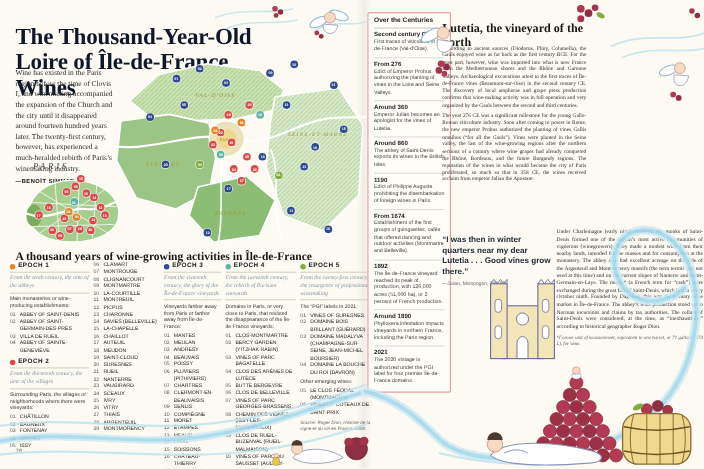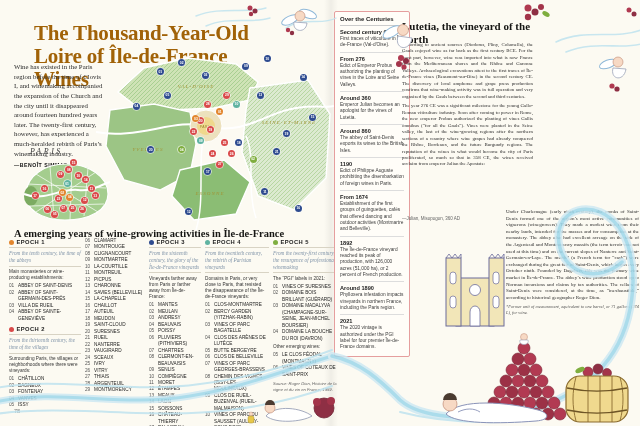--- a/index.html
+++ b/index.html
@@ -2,21 +2,21 @@
 <html><head>
 <meta charset="utf-8">
 <style>
   html,body{margin:0;padding:0;}
   .spread{position:relative;width:640px;height:426px;background:#fcfaf2;overflow:hidden;
           font-family:"Liberation Sans",sans-serif;color:#222;}
   .gutter{position:absolute;left:324px;top:0;width:14px;height:426px;
           background:linear-gradient(90deg,transparent,rgba(0,0,0,.05),transparent);}
   
   .title{position:absolute;left:14px;top:8px;width:250px;font-family:"Liberation Serif",serif;
-         font-size:21px;line-height:1.1;color:#a16207;letter-spacing:-.2px;margin-left:20px;}
+         font-size:21px;line-height:1.1;color:#0f172a;letter-spacing:-.2px;}
   .intro{position:absolute;left:14px;top:62px;width:90px;font-family:"Liberation Serif",serif;
          font-size:6.8px;line-height:1.42;color:#2c2c2c;}
   .byline{margin-top:4px;font-family:"Liberation Sans",sans-serif;font-weight:bold;
           font-size:5.2px;letter-spacing:.5px;color:#111;}
   .inset-label{position:absolute;left:30px;top:147px;font-family:"Liberation Serif",serif;
           font-style:italic;font-size:8px;letter-spacing:2.5px;color:#3d3d3d;z-index:4;}
   .map-wrap{position:absolute;z-index:1;}
   #main-map{left:96px;top:48px;width:238px;height:182px;}
   #inset-map{left:20px;top:154px;width:94px;height:72px;}
   .map-wrap svg{position:absolute;left:0;top:0;}
@@ -173,21 +173,21 @@
         <div class="pin pin-red" style="left: 66%; top: 77%;">26</div>
         <div class="pin pin-red" style="left: 37%; top: 84%;">05</div>
         <div class="pin pin-red" style="left: 29%; top: 77%;">06</div>
         <div class="pin pin-red" style="left: 46%; top: 75%;">07</div>
         <div class="pin pin-orange" style="left: 45%; top: 54%;">02</div>
         <div class="pin pin-orange" style="left: 53%; top: 60%;">04</div>
         <div class="pin pin-teal" style="left: 50%; top: 41%;">01</div>
       </div>
   </div>
 
-  <h2 class="section-heading">A emerging years of wine-growing activities in Île-de-France</h2>
+  <h2 class="section-heading">A thousand years of wine-growing activities in Île-de-France</h2>
   <div class="epochs">
     <div class="ecol" style="width:72px">
       <div>
           <div class="ehead">
             <span class="edot" style="background: rgb(226, 134, 46);"></span>
             <span class="elabel">EPOCH 1</span>
           </div>
           <div class="eintro">From the tenth century, the time of the abbeys</div>
           <div class="elead">Main monasteries or wine-producing establishments:</div>
           <div class="elist">
@@ -560,20 +560,21 @@
         </div>
       </div>
   </div>
 
   <h2 class="lutetia-heading">Lutetia, the vineyard of the north</h2>
   <div class="lutetia-body">
     <p>According to ancient sources (Diodorus, Pliny, Columella), the Gauls enjoyed wine as far back as the first century BCE. For the most part, however, wine was imported into what is now France from the Mediterranean shores and the Rhône and Garonne Valleys. Archaeological excavations attest to the first traces of Île-de-France vines (Beaumont-sur-Oise) in the second century CE. The discovery of local amphorae and grape press production confirms that wine-making activity was in full operation and very organized by the Gauls between the second and third centuries.</p>
     <p>The year 276 CE was a significant milestone for the young Gallo-Roman viticulture industry. Soon after coming to power in Rome, the new emperor Probus authorized the planting of vines Gallis omnibus (“for all the Gauls”). Vines were planted in the Seine valley, the last of the wine-growing regions after the northern sections of a country where wine grapes had already conquered the Rhône, Bordeaux, and the future Burgundy regions. The reputation of the wines in what would become the city of Paris proliferated, so much so that in 358 CE, the wines received acclaim from emperor Julian the Apostate:</p>
   </div>
   <div class="quote">
+    <span>“I was then in winter quarters near my dear Lutetia . . . Good vines grow there.”</span>
     <div class="attribution">—Julian, Misopogon, 360 AD</div>
   </div>
   <div class="abbey-body">
     <span>Under Charlemagne (early ninth century), the monks of Saint-Denis formed one of the region’s most active communities of vignerons (winegrowers). They made a modest wine from their nearby lands, intended for the masses and for consumption at the monastery. The abbey also had excellent acreage on the side of the Argenteuil and Montmorency massifs (the term terroir was not used at this time) and on the current slopes of Nanterre and Saint-Germain-en-Laye. The muids* (a French term for “cask”) were exchanged during the great fair of Saint-Denis, which began every October ninth. Founded by Dagobert, this was the primary wine market in Île-de-France. The abbey’s wine production stood up to Norman incursions and claims by tax authorities. The cellars of Saint-Denis were considered, at the time, as “inexhaustible,” according to historical geographer Roger Dion.</span>
     <div class="footnote">*Former unit of measurement, equivalent to one barrel, or 71 gallons (274 L), for wine.</div>
   </div>
 
   <svg class="overlay" viewBox="0 0 640 426">
 
     <g fill="none" stroke-linecap="round" opacity=".85">

